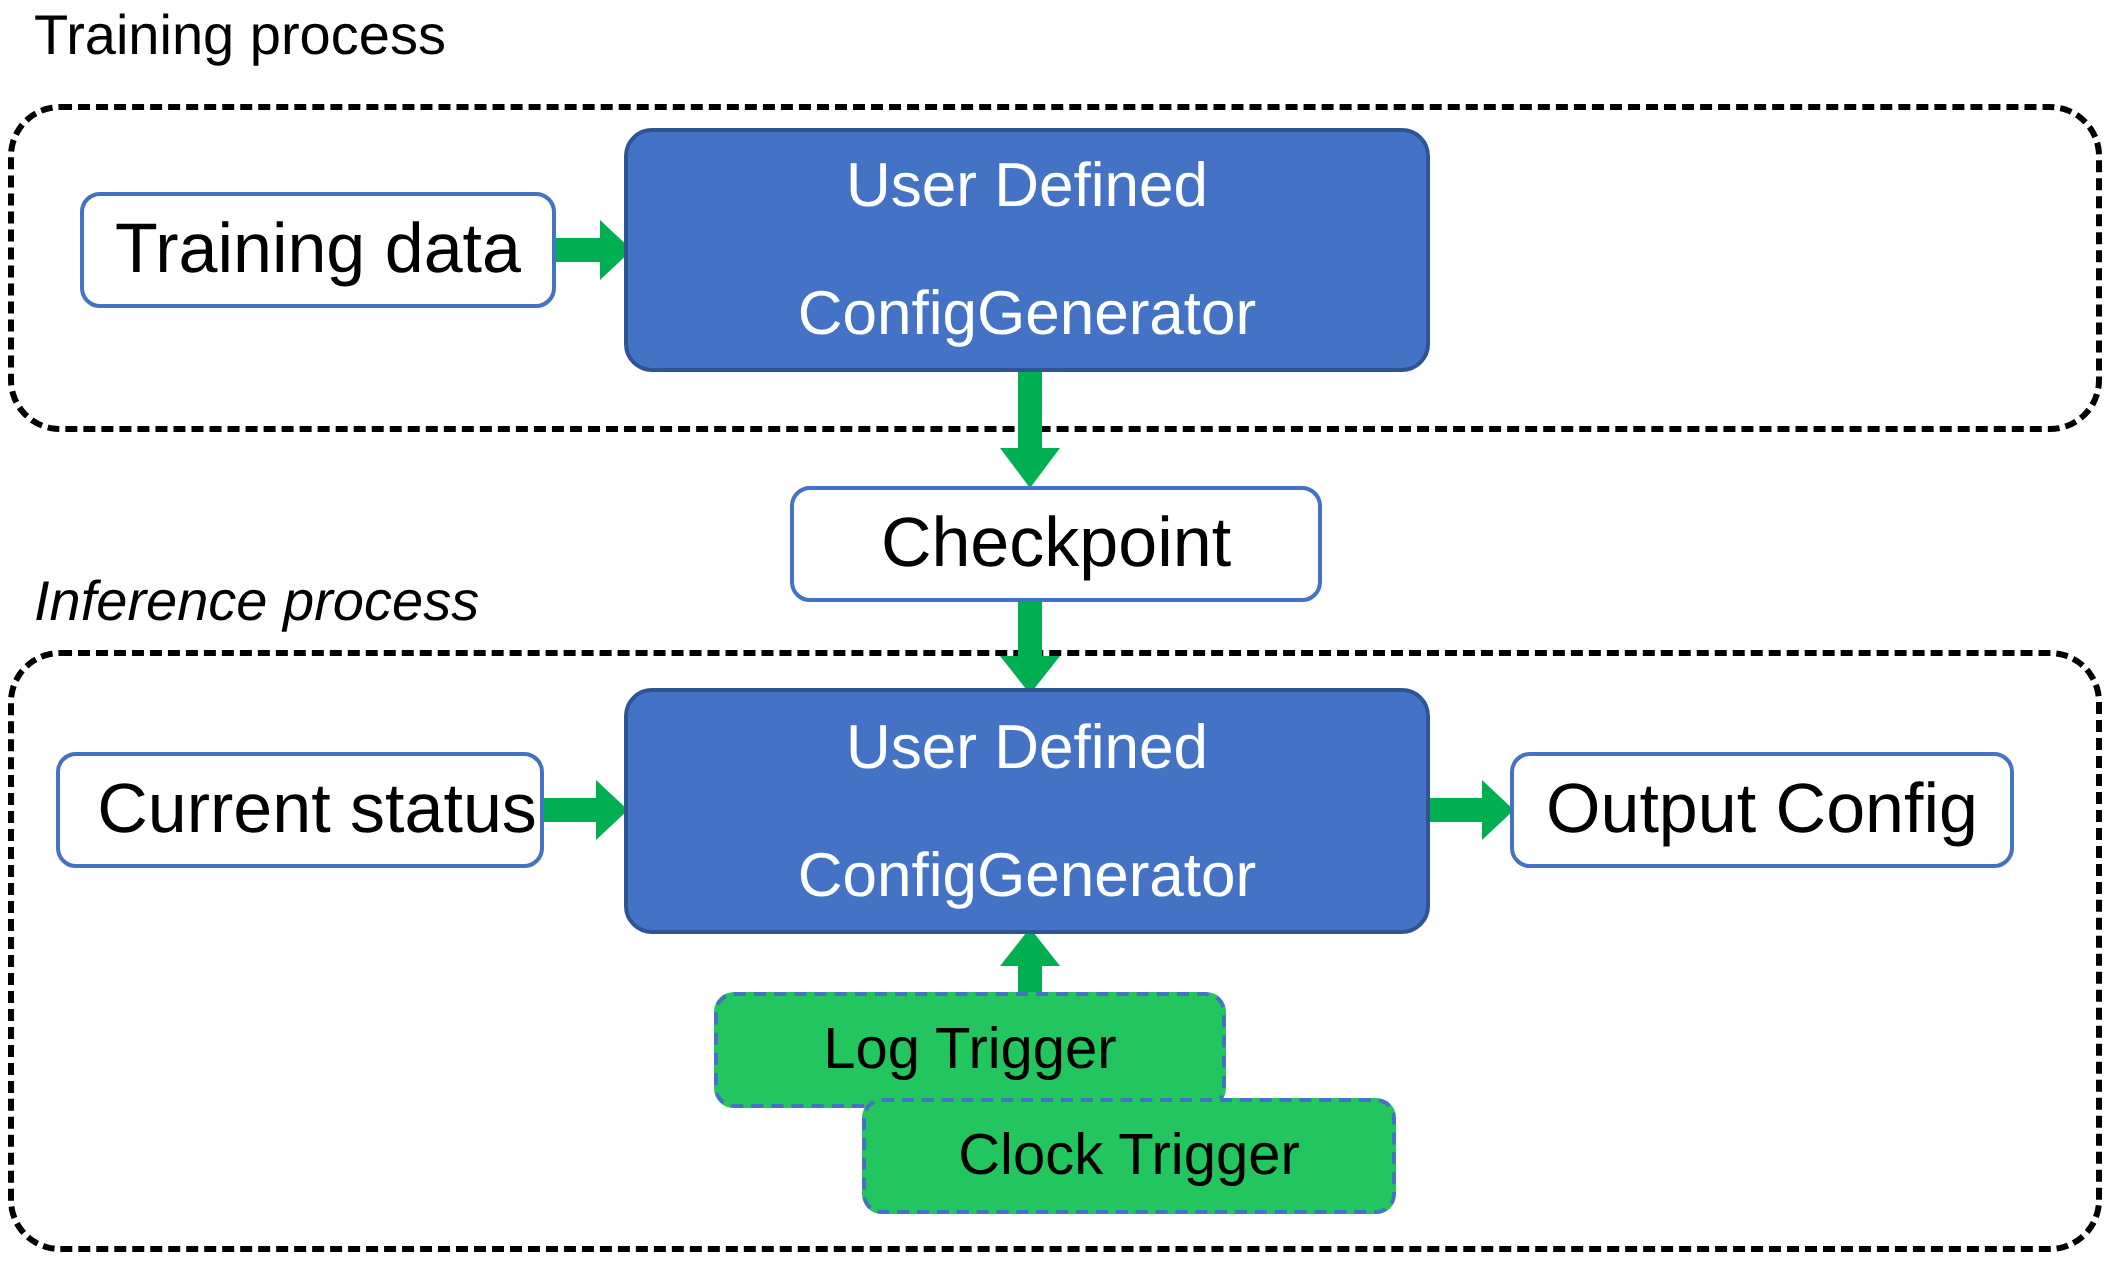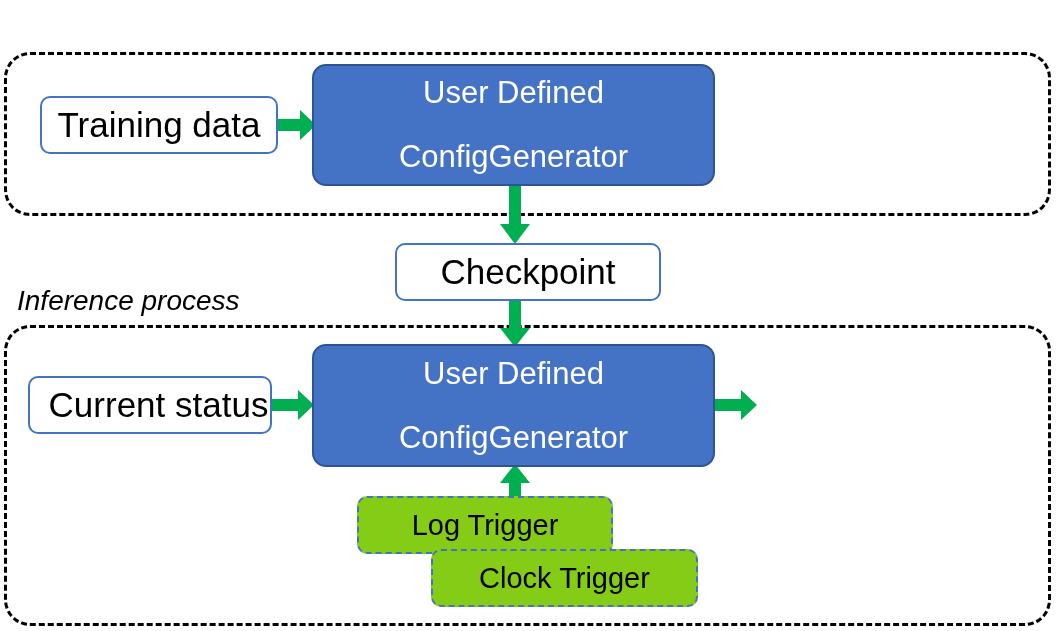--- a/index.html
+++ b/index.html
@@ -60,21 +60,21 @@
   }
   #box-training-data  { left: 40px;  top: 96px;  width: 238px; height: 58px; }
   #box-checkpoint     { left: 395px; top: 243px; width: 266px; height: 58px; }
   #box-current-status { left: 28px;  top: 376px; width: 244px; height: 58px; padding-left: 17px; }
   #box-output-config  { left: 755px; top: 376px; width: 252px; height: 58px; }
 
   
   .trigger-box {
     position: absolute;
     box-sizing: border-box;
-    background: #84cc16;
+    background: #22c55e;
     border: 2px dashed #4472C4;
     border-radius: 10px;
     display: flex;
     align-items: center;
     justify-content: center;
     color: #000000;
     font-size: 29px;
     line-height: 32px;
     white-space: nowrap;
   }
@@ -114,20 +114,21 @@
   #arrow-checkpoint-to-generator    { left: 498px; top: 298px; width: 34px;  height: 50px; }
   #arrow-status-to-generator        { left: 272px; top: 386px; width: 44px;  height: 38px; }
   #arrow-generator-to-output        { left: 715px; top: 386px; width: 44px;  height: 38px; }
   #arrow-log-trigger-to-generator   { left: 498px; top: 464px; width: 34px;  height: 40px; }
 </style>
 </head>
 <body>
 
 <div id="canvas">
 
+  <div class="section-caption" id="caption-training">Training process</div>
 
   <div class="section-caption" id="caption-inference">Inference process</div>
 
   <div class="group-box" id="group-training"></div>
 
   <div class="group-box" id="group-inference"></div>
 
   <div class="plain-box" id="box-training-data">
     <span>Training data</span>
   </div>
@@ -173,20 +174,23 @@
     <span>User Defined</span>
     <span>ConfigGenerator</span>
   </div>
 
   <div class="arrow" id="arrow-generator-to-output">
     <svg width="44" height="38" viewBox="0 0 44 38">
       <path d="M0 13 L26 13 L26 4 L42 19 L26 34 L26 25 L0 25 Z" fill="#00B050"></path>
     </svg>
   </div>
 
+  <div class="plain-box" id="box-output-config">
+    <span>Output Config</span>
+  </div>
 
   <div class="arrow" id="arrow-log-trigger-to-generator">
     <svg width="34" height="40" viewBox="0 0 34 40">
       <path d="M17 0 L32 19 L23 19 L23 40 L11 40 L11 19 L2 19 Z" fill="#00B050"></path>
     </svg>
   </div>
 
   <div class="trigger-box" id="box-log-trigger">
     <span>Log Trigger</span>
   </div>

